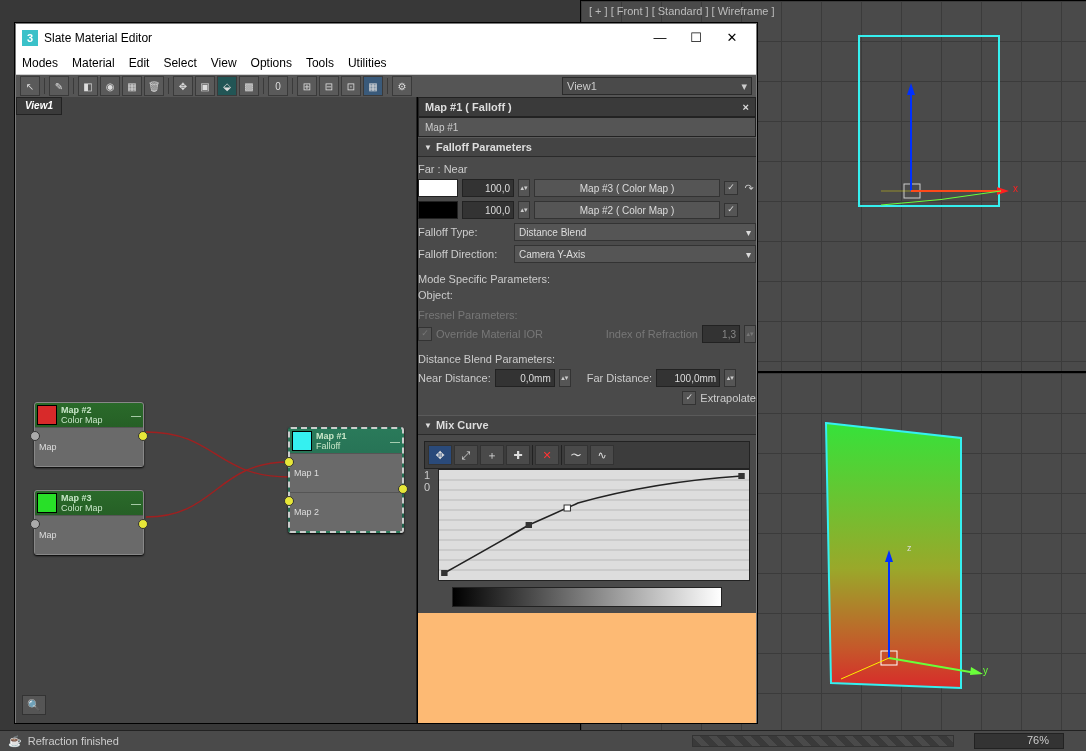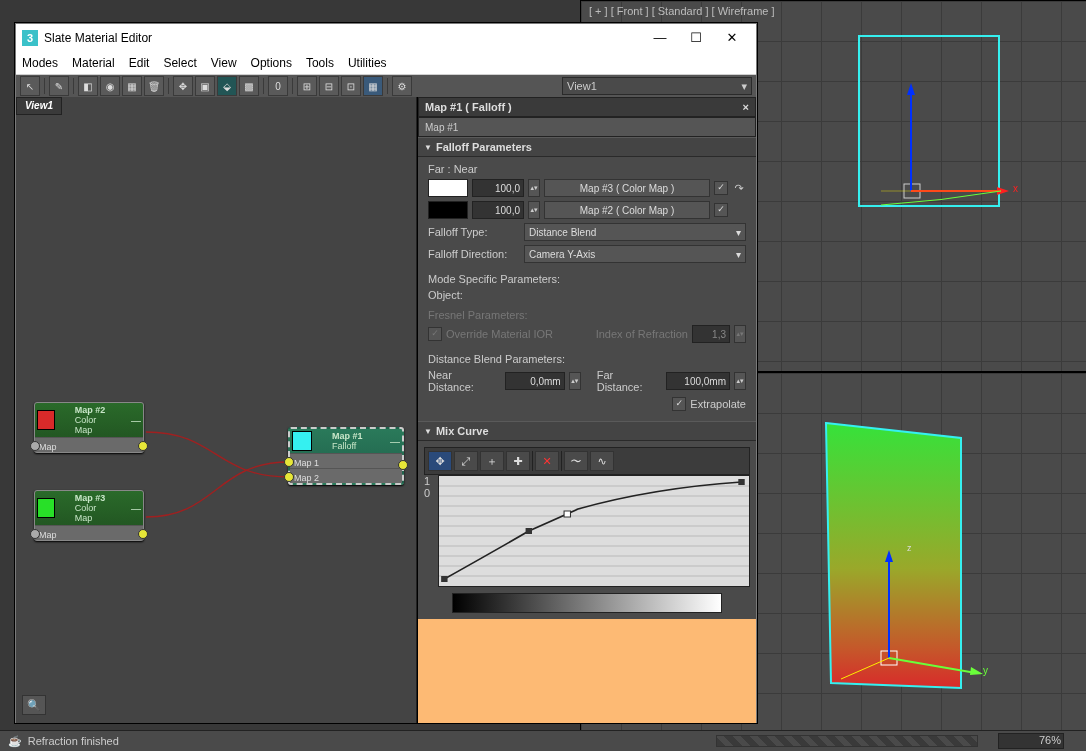--- a/index.html
+++ b/index.html
@@ -20,53 +20,53 @@
 .menubar span{color:#000;font-size:12px;margin-right:14px}
 .toolbar{height:22px;background:#555;display:flex;align-items:center;padding:0 4px;gap:2px}
 .toolbar .tb{width:18px;height:18px;background:#5a5a5a;border:1px solid #3a3a3a;display:flex;align-items:center;justify-content:center;color:#ddd;font-size:10px}
 .toolbar .sep{width:1px;height:16px;background:#3a3a3a;margin:0 2px}
 .toolbar .view-dd{margin-left:auto;width:180px;height:16px;background:#4a4a4a;border:1px solid #2a2a2a;color:#ccc;padding:0 4px;display:flex;align-items:center;justify-content:space-between}
 .slate-body{position:relative;height:calc(100% - 72px);display:flex}
 
 .graph{position:relative;width:400px;background:#444;border-right:1px solid #222}
 .graph-tab{position:absolute;left:0;top:0;height:16px;padding:0 8px;background:#3a3a3a;color:#fff;font-style:italic;font-weight:bold;font-size:10px;line-height:16px;border:1px solid #222}
 .node{position:absolute;background:linear-gradient(#2a6a2a,#1f4f1f);border:1px solid #888;border-radius:3px;box-shadow:0 1px 2px #000}
-.node .hdr{display:flex;align-items:center;padding:2px;gap:20px}
+.node .hdr{display:flex;align-items:center;padding:2px;gap:4px}
 .node .sw{width:18px;height:18px;border:1px solid #000}
 .node .nm{font-size:9px;font-weight:bold;color:#c8e6c8;line-height:10px}
 .node .sub{font-size:9px;color:#c8e6c8}
-.node .row{background:#6a6a6a;height:14px;font-size:9px;color:#ddd;padding:0 4px;display:flex;align-items:flex-end;border-top:1px solid #555;position:relative}
+.node .row{background:#6a6a6a;height:14px;font-size:9px;color:#ddd;padding:12px 4px;display:flex;align-items:center;border-top:1px solid #555;position:relative}
 .node .sock{position:absolute;width:8px;height:8px;border-radius:50%;background:#aaa;border:1px solid #333}
 .falloff-node{border:2px dashed #ccc;background:linear-gradient(#2a7a5a,#1f5f4a)}
 .wire{position:absolute;pointer-events:none}
 
 .panel{flex:1;background:#fdba74;border-left:1px solid #000000;overflow:hidden;position:relative}
 .panel-title{height:18px;background:#3a3a3a;border:1px solid #222;display:flex;align-items:center;padding:0 6px;font-weight:bold;font-size:11px;color:#ddd}
 .panel-title .x{margin-left:auto;color:#ddd}
 .crumb{height:18px;background:#555;border:1px solid #222;padding:0 6px;font-size:10px;color:#ccc;display:flex;align-items:center}
 .rollout-h{height:18px;background:#444;border-top:1px solid #5a5a5a;border-bottom:1px solid #2a2a2a;display:flex;align-items:center;padding:0 6px;font-weight:bold;color:#ddd}
 .rollout-h .tri{margin-right:4px;font-size:8px}
-.rollout-body{padding:6px 10px;background:#4a4a4a;font-size:11px;color:#ccc}
+.rollout-body{padding:6px 0;background:#4a4a4a;font-size:11px;color:#ccc}
 .prow{display:flex;align-items:center;margin:4px 0;gap:4px}
 .swatch{width:38px;height:16px;border:1px solid #222}
 .spin{width:44px;height:16px;background:#333;border:1px solid #222;color:#ddd;text-align:right;padding:0 3px;font-size:10px;display:flex;align-items:center;justify-content:flex-end}
 .spinbtn{width:10px;height:16px;background:#555;border:1px solid #333;font-size:7px;color:#ccc;display:flex;flex-direction:column;justify-content:center;align-items:center;line-height:6px}
 .mapbtn{flex:1;height:16px;background:#555;border:1px solid #333;color:#ddd;font-size:10px;display:flex;align-items:center;justify-content:center}
 .chk{width:12px;height:12px;border:1px solid #333;background:#555;color:#ddd;font-size:9px;text-align:center;line-height:10px}
 .lbl{color:#ccc}
 .dd{height:16px;background:#555;border:1px solid #333;color:#ddd;padding:0 4px;display:flex;align-items:center;justify-content:space-between;font-size:10px}
 .dim{color:#777}
 .curve-tools{display:flex;gap:2px;background:#3c3c3c;padding:3px;border:1px solid #222}
 .curve-tools .ct{width:22px;height:18px;background:#4a4a4a;border:1px solid #333;display:flex;align-items:center;justify-content:center;color:#ddd;font-size:11px}
 .curve-area{position:relative;height:110px;background:#ddd;border:1px solid #222;margin-top:0}
 .gradient-bar{height:18px;background:linear-gradient(90deg,#000,#fff);border:1px solid #222;margin:6px 28px 0 28px}
 
 .status{position:absolute;left:0;bottom:0;width:1086px;height:20px;background:#4a4a4a;border-top:1px solid #222;display:flex;align-items:center;padding:0 8px;color:#ccc;font-size:11px}
 .status .prog{margin-left:auto;width:260px;height:10px;border:1px solid #333;background:repeating-linear-gradient(45deg,#3a3a3a,#3a3a3a 6px,#4a4a4a 6px,#4a4a4a 12px);margin-right:20px}
-.status .pct{width:60px;height:14px;background:#333;border:1px solid #222;text-align:right;padding:0 2px;margin-right:30px}
+.status .pct{width:60px;height:14px;background:#333;border:1px solid #222;text-align:right;padding:0 14px;margin-right:30px}
 .binoc{position:absolute;left:16px;bottom:28px;width:22px;height:18px;background:#555;border:1px solid #333;color:#ddd;text-align:center;line-height:18px;font-size:11px}
 </style>
 </head>
 <body>
 
 <div class="root">
 
   <div class="viewport vp-top">
     <div class="vp-label">[ + ] [ Front ] [ Standard ] [ Wireframe ]</div>
 

